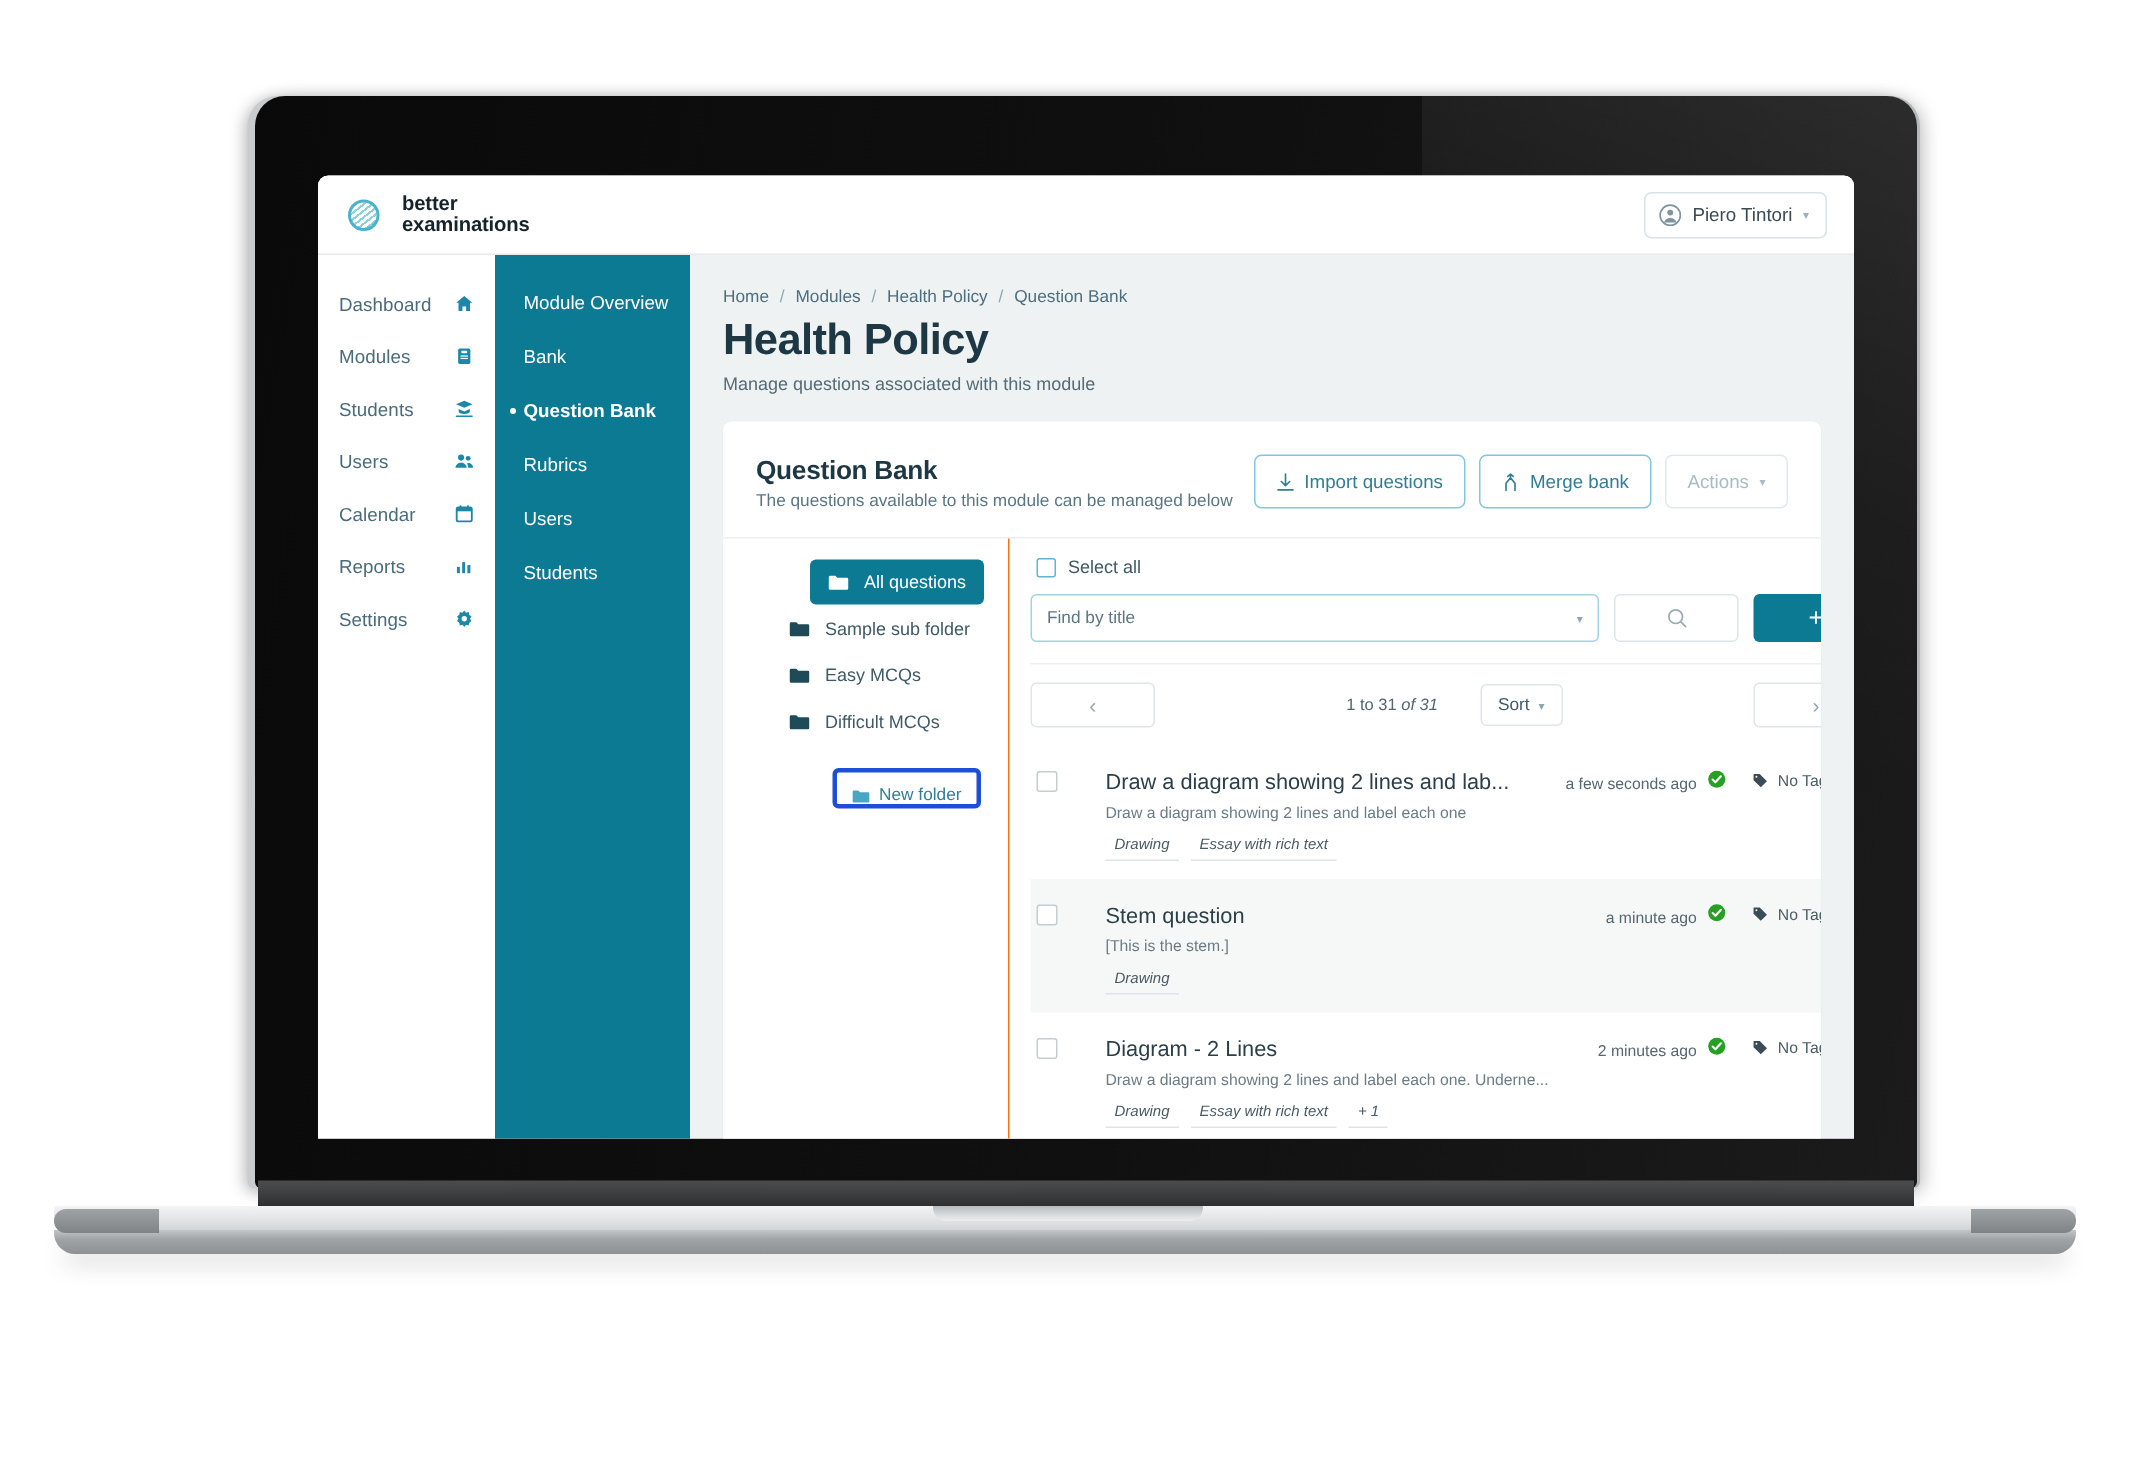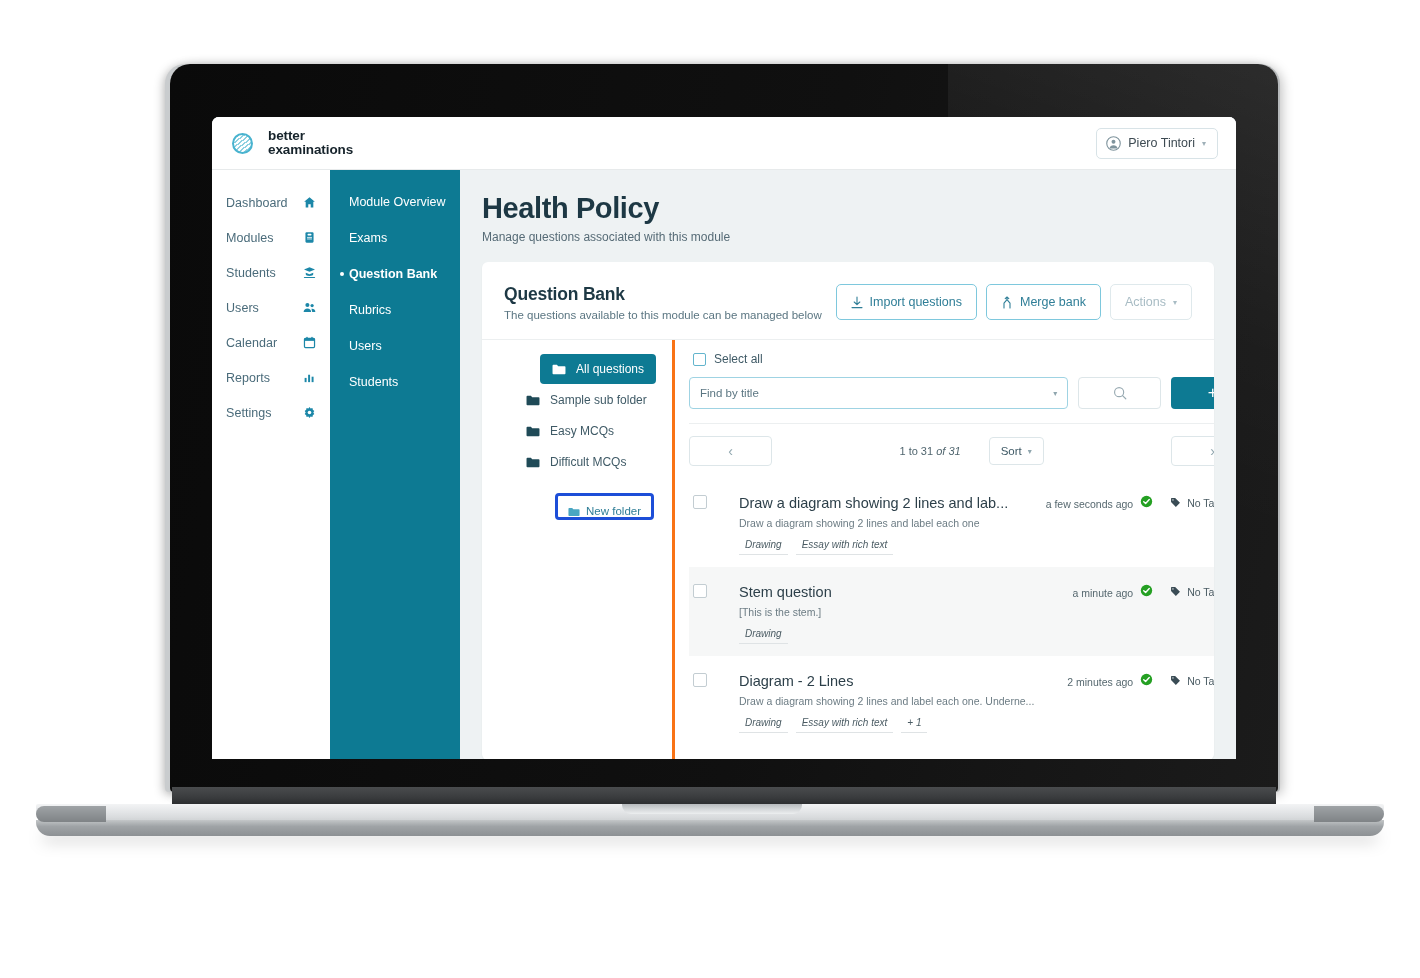--- a/index.html
+++ b/index.html
@@ -195,21 +195,21 @@
   .folder.active { background: #0d7a93; color: #fff; padding-left: 12px; margin-left: 40px; }
   .folder.sub { padding-left: 26px; }
   .folder-ic { width: 14px; height: 11px; flex: none; }
   .newfolder-wrap { display: flex; justify-content: flex-end; margin-top: 16px; padding-right: 2px; }
   .btn-newfolder {
     display: inline-flex; align-items: flex-end; gap: 6px;
     height: 27px; padding: 0 10px; font-size: 11.5px;
     border: 3px solid #1d4ed8; border-radius: 4px; color: #2f7e97; background: #fff;
   }
 
-  .qpanel { flex: 1; padding: 12px 0 0 14px; border-left: 3px solid #f97316; }
+  .qpanel { flex: 1; padding: 12px 0 0 14px; border-left: 1px solid #f97316; }
   .selectall { display: flex; align-items: center; gap: 8px; font-size: 12px; color: #3f5a66; padding-left: 4px; }
   .cbx {
     width: 13px; height: 13px; border: 1px solid #63b5cd; border-radius: 2px; background: #fff; flex: none;
   }
 
   .searchrow { display: flex; gap: 10px; margin-top: 11px; padding-right: 22px; }
   .select-field {
     flex: 1; height: 32px; border: 1px solid #9fd3e3; border-radius: 4px;
     display: flex; align-items: center; justify-content: space-between;
     padding: 0 10px; font-size: 11.5px; color: #5b7682; background: #fff;
@@ -360,38 +360,47 @@
               <circle cx="8" cy="8" r="2.2" fill="#fff"></circle>
             </svg>
           </div>
         </div>
 
         <div class="module-nav">
           <div class="mnav-item">
             <span>Module Overview</span>
           </div>
           <div class="mnav-item">
-            <span>Exams</span>
+            <span>Bank</span>
           </div>
           <div class="mnav-item active">
             <span>Question Bank</span>
           </div>
           <div class="mnav-item">
             <span>Rubrics</span>
           </div>
           <div class="mnav-item">
             <span>Users</span>
           </div>
           <div class="mnav-item">
             <span>Students</span>
           </div>
         </div>
 
         <div class="main">
 
+          <div class="crumbs">
+            <span>Home</span>
+            <span class="sep">/</span>
+            <span>Modules</span>
+            <span class="sep">/</span>
+            <span>Health Policy</span>
+            <span class="sep">/</span>
+            <span>Question Bank</span>
+          </div>
 
           <div class="page-title">Health Policy</div>
           <div class="page-sub">Manage questions associated with this module</div>
 
           <div class="card">
 
             <div class="card-head">
               <div>
                 <div class="card-title">Question Bank</div>
                 <div class="card-desc">The questions available to this module can be managed below</div>

